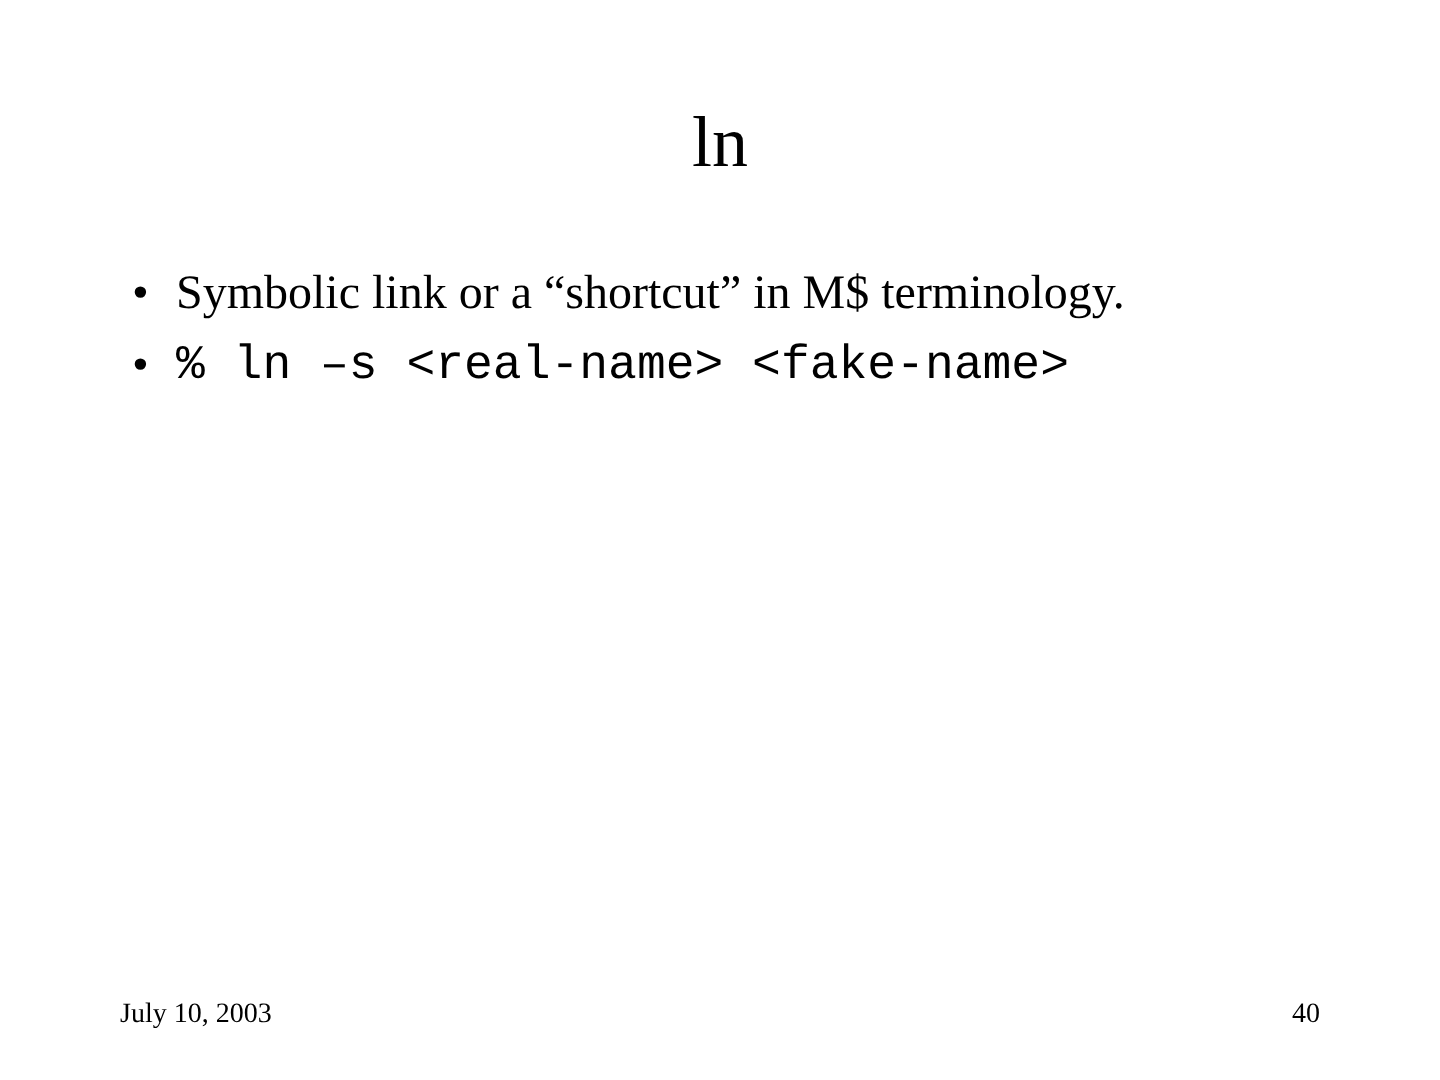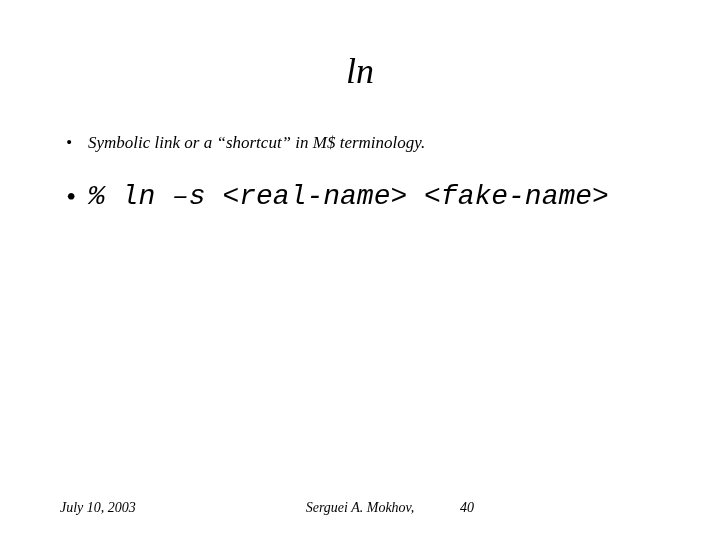--- a/index.html
+++ b/index.html
@@ -13,48 +13,47 @@
       background: #ffffff;
       font-family: "Times New Roman", Times, serif;
       color: #000000;
       position: relative;
     }
     .slide {
       width: 100%;
       height: 100%;
       padding: 50px 60px 30px 60px;
       position: relative;
-      font-style: italic;
     }
     .title {
       font-size: 36px;
       text-align: center;
       font-weight: normal;
       margin-bottom: 40px;
     }
     .bullets {
       list-style: none;
       padding-left: 0;
     }
     .bullet-serif {
-      font-size: 17px;
+      font-size: 24px;
       line-height: 1.25;
       position: relative;
       padding-left: 28px;
-      margin-bottom: 26px;
+      margin-bottom: 6px;
     }
     .bullet-serif::before {
       content: "•";
       position: absolute;
       left: 6px;
       top: 0;
     }
     .bullet-mono {
       font-family: "Courier New", Courier, monospace;
-      font-size: 28px;
+      font-size: 24px;
       line-height: 1.3;
       position: relative;
       padding-left: 28px;
     }
     .bullet-mono::before {
       content: "•";
       position: absolute;
       left: 6px;
       top: 0;
       font-family: "Times New Roman", Times, serif;
@@ -76,34 +75,33 @@
     }
     .footer-center {
       flex: 1;
       text-align: center;
     }
     .footer-center .line {
       display: block;
     }
     .footer-right {
       flex: 1;
-      text-align: left;
+      text-align: right;
     }
   </style>
 </head>
 <body>
 
 <div class="slide">
   <h1 class="title">ln</h1>
 
   <ul class="bullets">
     <li class="bullet-serif">Symbolic link or a “shortcut” in M$ terminology.</li>
     <li class="bullet-mono">% ln –s &lt;real-name&gt; &lt;fake-name&gt;</li>
   </ul>
 
   <div class="footer">
     <div class="footer-left">July 10, 2003</div>
     <div class="footer-center">
-      <span class="line">Serguei A. Mokhov,</span>
     </div>
     <div class="footer-right">40</div>
   </div>
 </div>
 
 </body></html>

